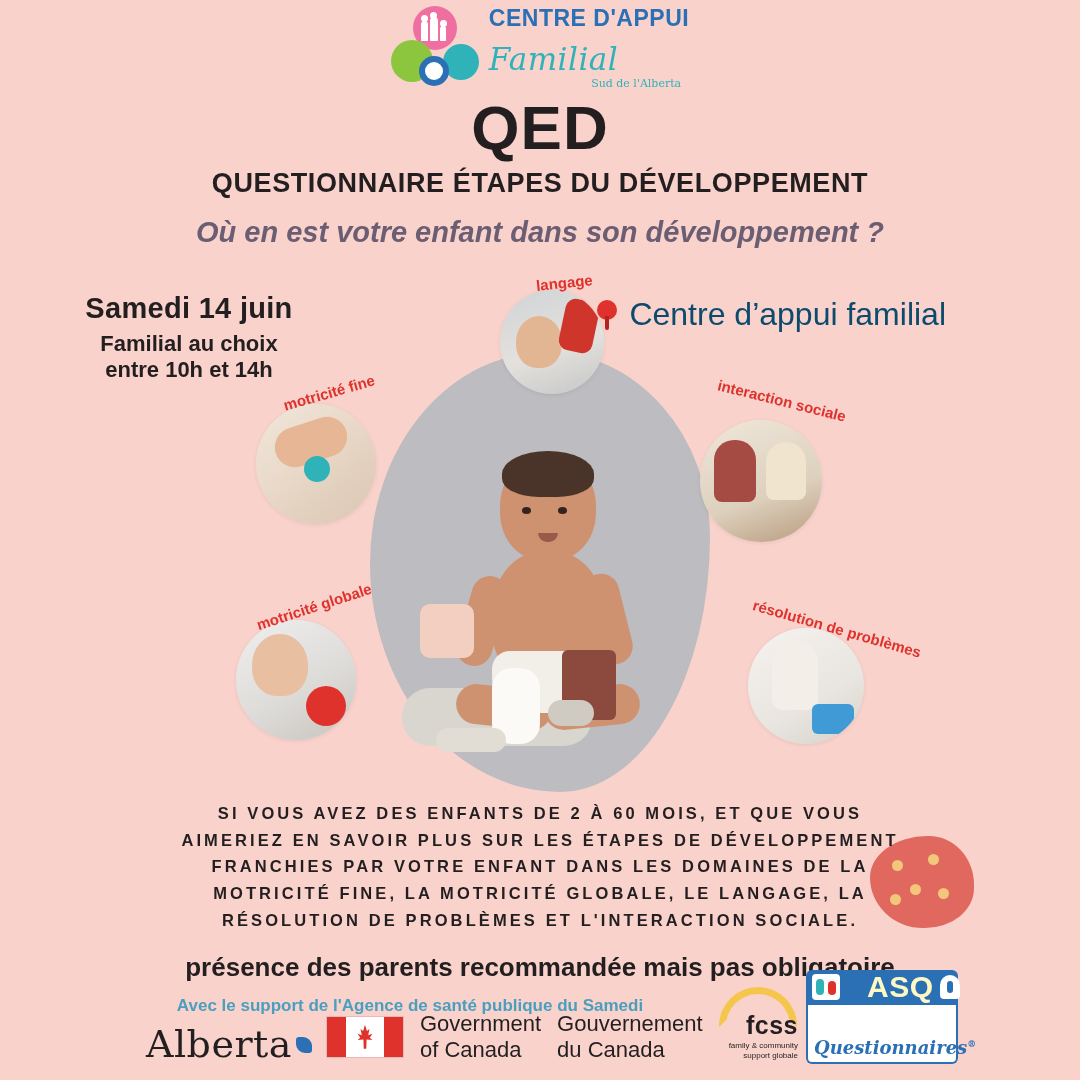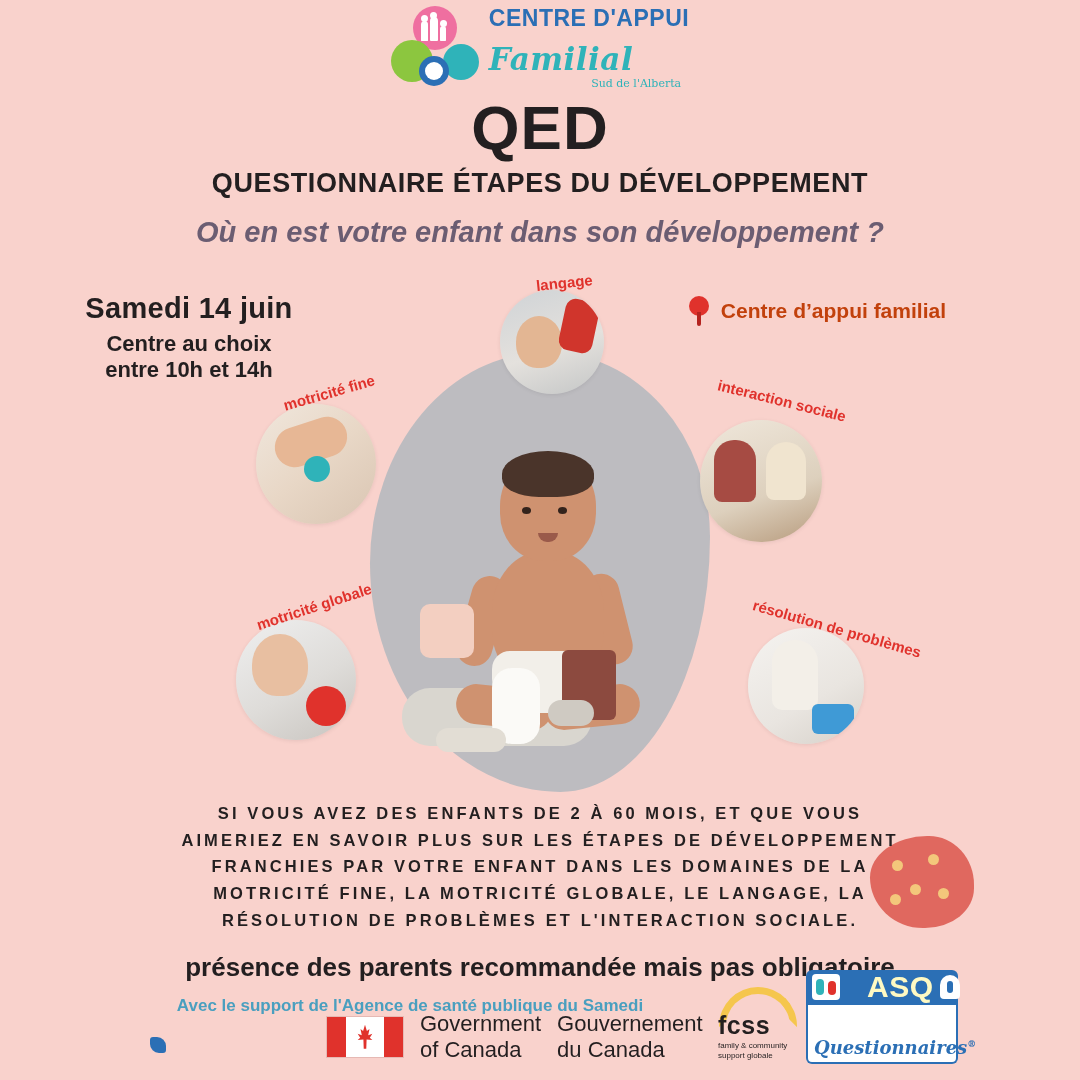--- a/index.html
+++ b/index.html
@@ -78,21 +78,21 @@
   .logo-line1 {
     font-family: "Liberation Sans", sans-serif;
     font-weight: bold;
     font-size: 23px;
     letter-spacing: 0.5px;
     color: #2b6fb5;
   }
   .logo-line2 {
     font-family: "DejaVu Serif", serif;
     font-style: italic;
-    font-weight: bold;
+    font-weight: normal;
     font-size: 31px;
     color: #2fb3b9;
     margin-top: 14px;
     letter-spacing: 0.5px;
   }
   .logo-line3 {
     font-family: "DejaVu Serif", serif;
     font-size: 11px;
     color: #2fb3b9;
     margin-top: 3px;
@@ -176,23 +176,23 @@
     background: #e0322c;
   }
   .pin .tip {
     position: absolute;
     top: 16px; left: 8px;
     width: 4px; height: 14px;
     background: #b4231f;
     border-radius: 0 0 2px 2px;
   }
   .info-place {
-    font-size: 21px;
-    font-weight: bold;
-    color: #c2410c;
+    font-size: 32px;
+    font-weight: normal;
+    color: #0c4a6e;
     white-space: nowrap;
   }
 
   
   .center-blob {
     position: absolute;
     left: 370px;
     top: 352px;
     width: 340px;
     height: 440px;
@@ -486,21 +486,21 @@
     font-family: "Liberation Sans", sans-serif;
     font-size: 22px;
     color: #231f20;
     line-height: 1.15;
   }
   .fcss {
     position: absolute;
     left: 718px;
     bottom: 14px;
     width: 80px;
-    text-align: left;
+    text-align: right;
   }
   .fcss-arc {
     width: 78px; height: 40px;
     border: 7px solid #f5c64d;
     border-bottom-color: transparent;
     border-radius: 78px 78px 0 0;
     box-sizing: border-box;
     margin: 0 auto;
   }
   .fcss-word {
@@ -611,21 +611,21 @@
       <div class="logo-line3">Sud de l'Alberta</div>
     </div>
   </div>
 
   <div class="title-qed">QED</div>
   <div class="title-sub">QUESTIONNAIRE ÉTAPES DU DÉVELOPPEMENT</div>
   <div class="title-question">Où en est votre enfant dans son développement ?</div>
 
   <div class="info-left">
     <div class="info-date">Samedi 14 juin</div>
-    <div class="info-time">Centre au choix</div>
+    <div class="info-time">Familial au choix</div>
     <div class="info-time" style="margin-top:0">entre 10h et 14h</div>
   </div>
 
   <div class="info-right">
     <span class="pin">
       <span class="head"></span>
         <span class="tip"></span>
     </span>
     <span class="info-place">Centre d’appui familial</span>
   </div>
@@ -683,21 +683,21 @@
       <span></span>
       <span></span>
   </div>
 
   <div class="paragraph">SI VOUS AVEZ DES ENFANTS DE 2 À 60 MOIS, ET QUE VOUS AIMERIEZ EN SAVOIR PLUS SUR LES ÉTAPES DE DÉVELOPPEMENT FRANCHIES PAR VOTRE ENFANT DANS LES DOMAINES DE LA MOTRICITÉ FINE, LA MOTRICITÉ GLOBALE, LE LANGAGE, LA RÉSOLUTION DE PROBLÈMES ET L'INTERACTION SOCIALE.</div>
   <div class="note">présence des parents recommandée mais pas obligatoire</div>
   <div class="support">Avec le support de l'Agence de santé publique du Samedi</div>
 
   <div class="footer">
     <div class="alberta">
-      <span class="leaf"></span>
+      <span>Alberta</span><span class="leaf"></span>
     </div>
 
     <div class="gov">
       <span class="flag">
           <i></i>
         </span>
       <span class="gov-text">
         <span>Government</span><br>
         <span>of Canada</span>
       </span>

